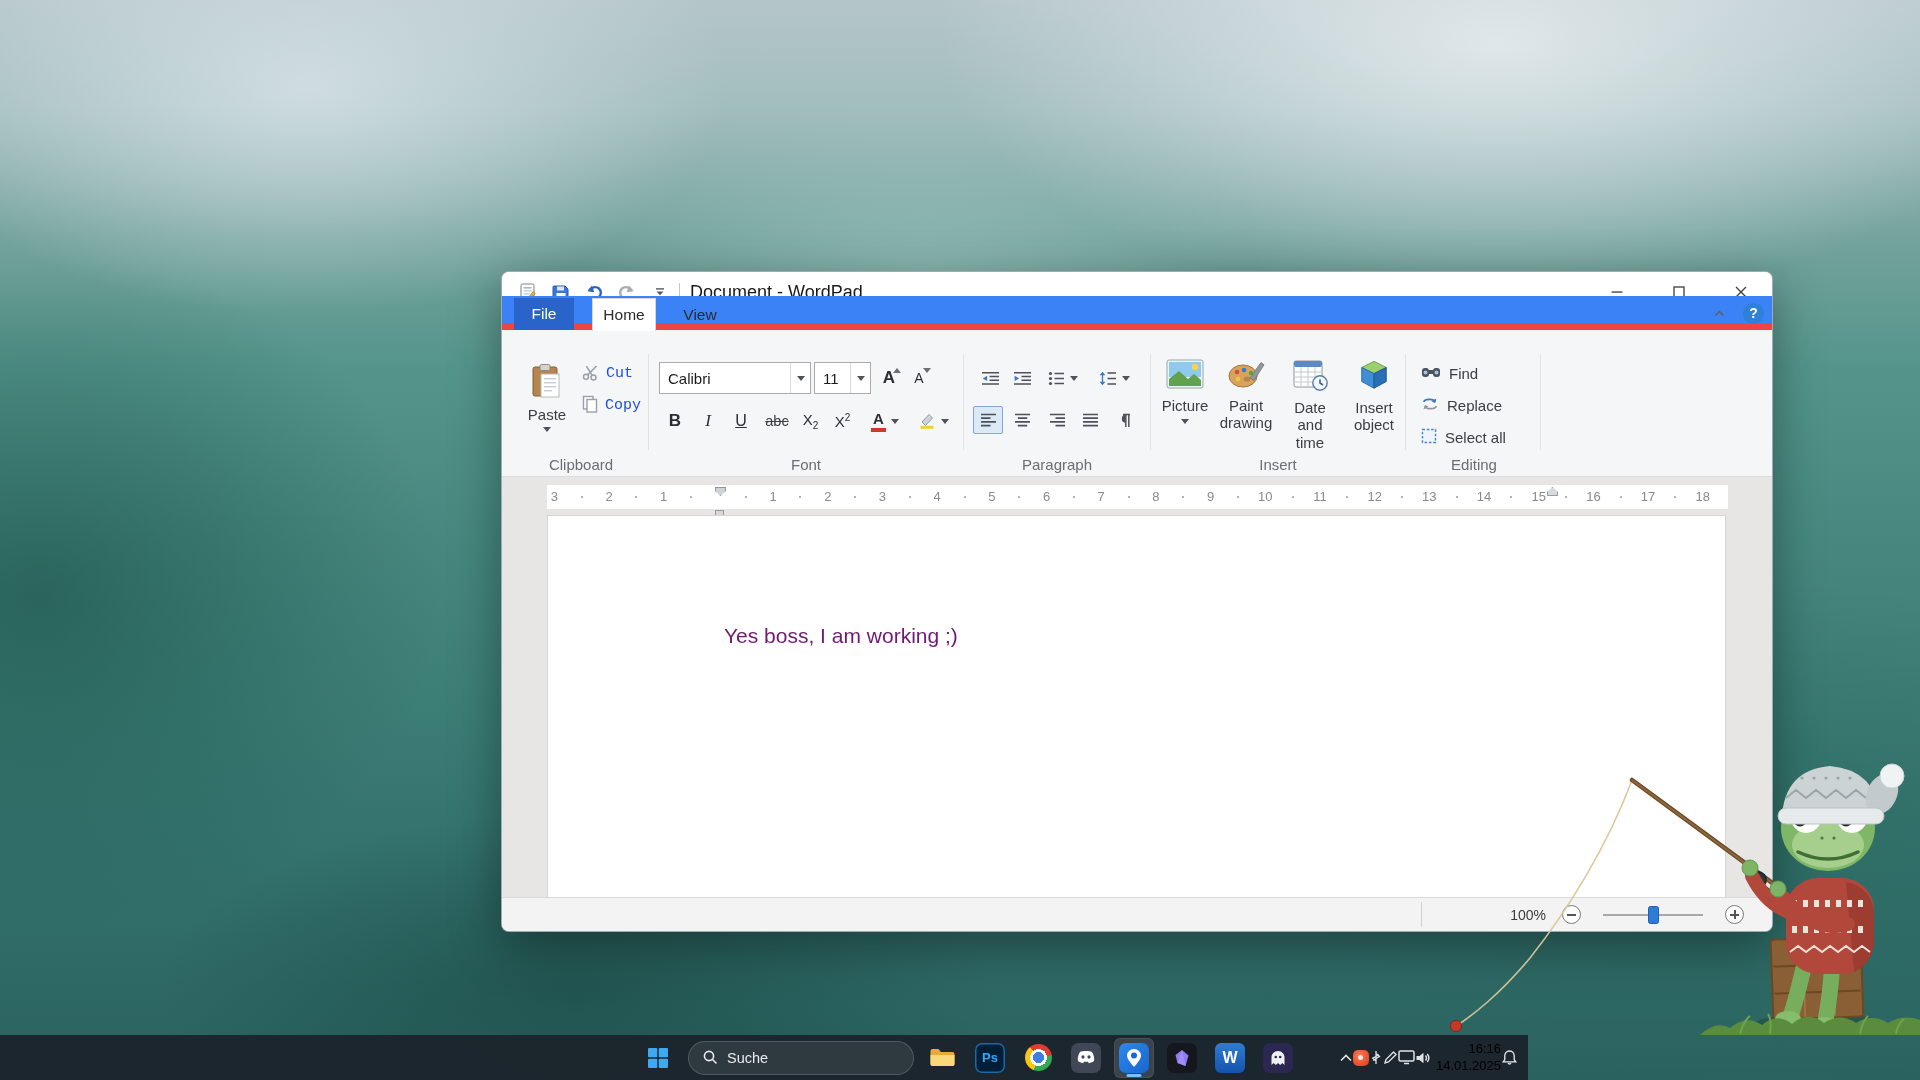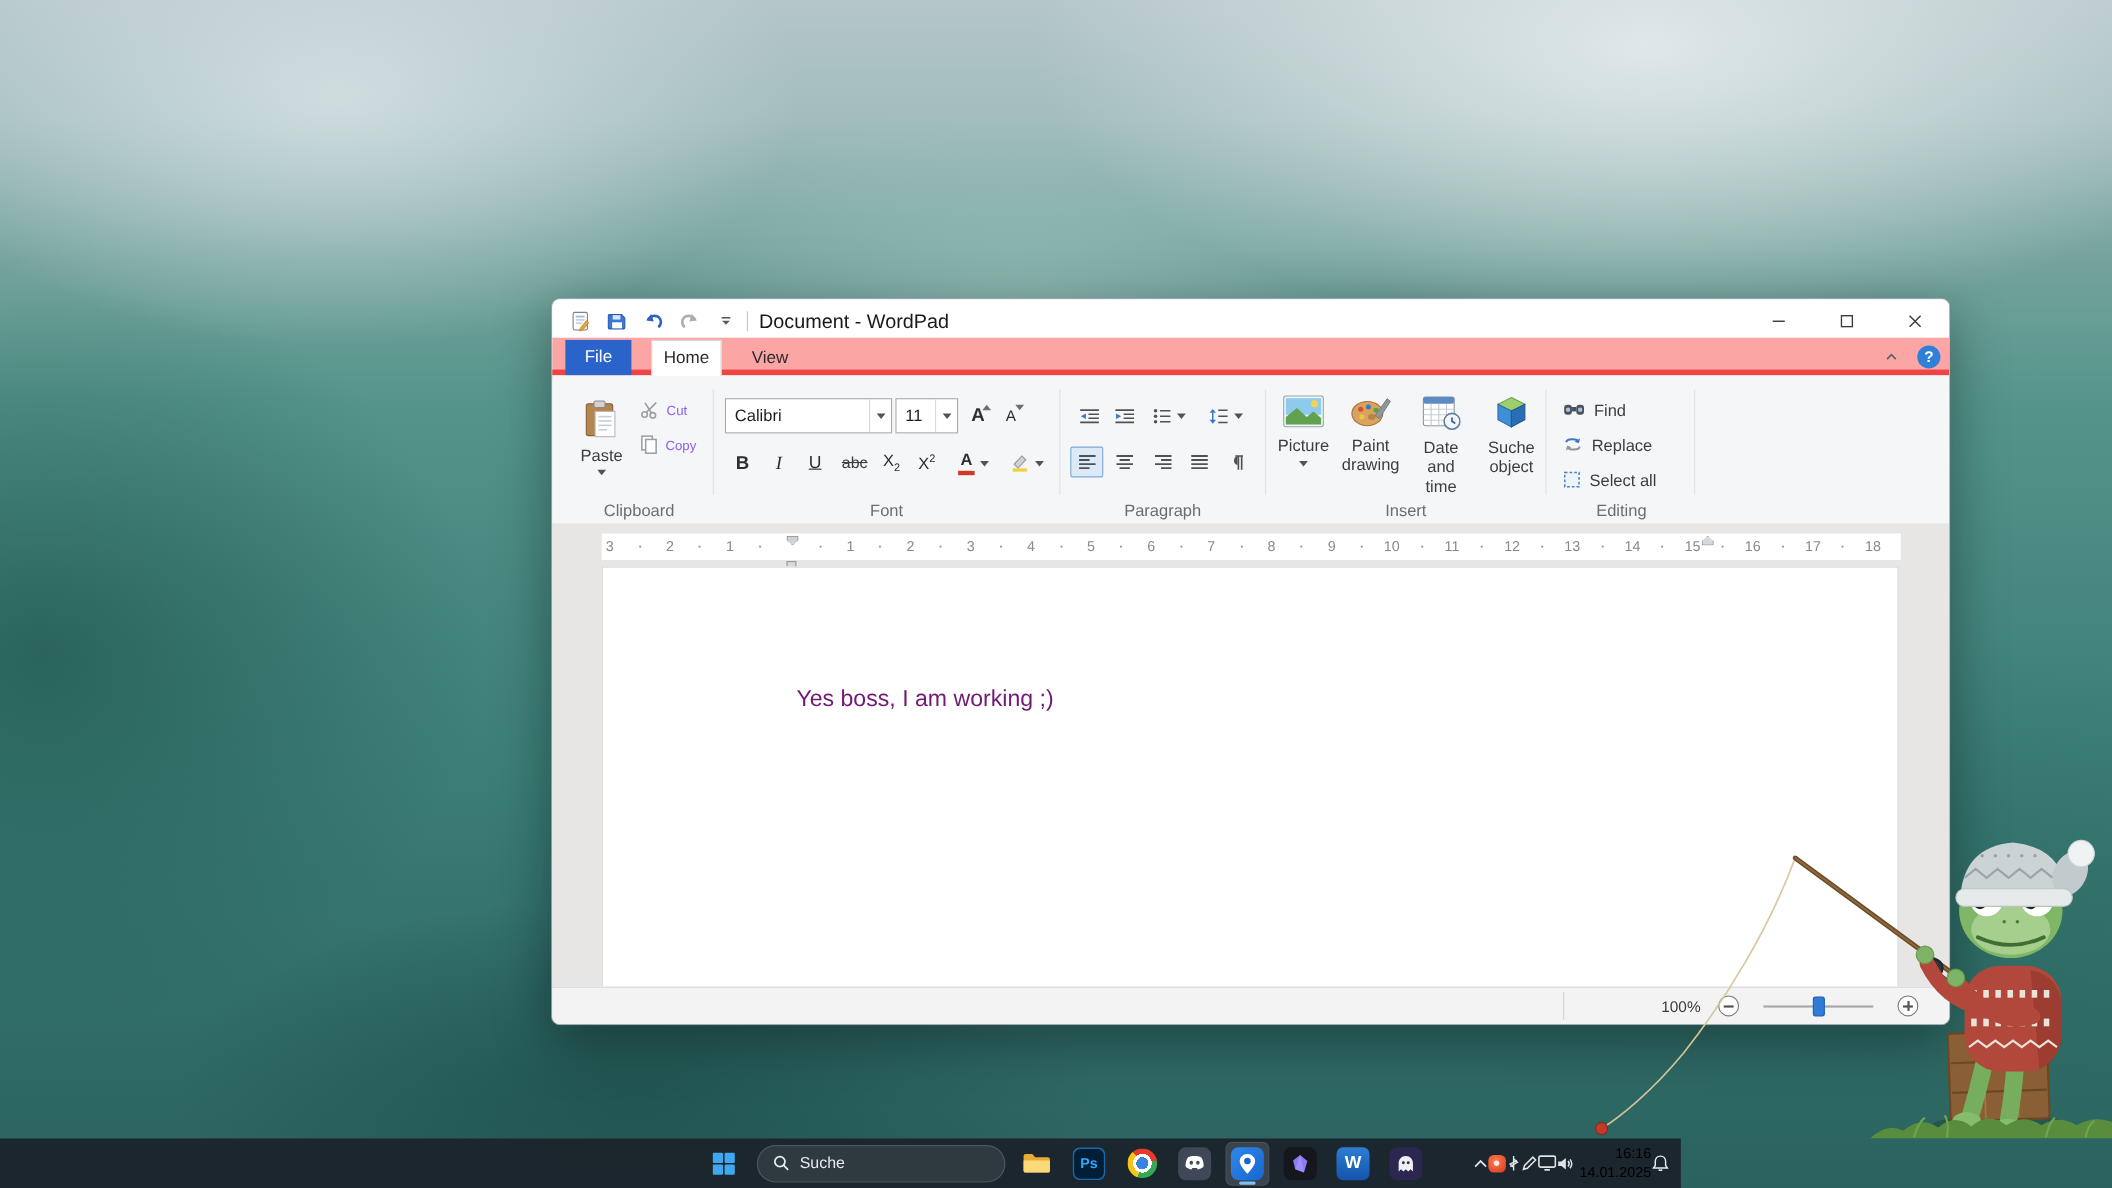--- a/index.html
+++ b/index.html
@@ -24,21 +24,21 @@
 
   .titlebar { position:absolute; top:0; left:0; right:0; height:40px; background:#fff; display:flex; align-items:center; }
   .qat { display:flex; align-items:center; gap:7px; padding-left:13px; }
   .qat button, .qat .appico { width:26px; height:26px; border:none; background:transparent; display:flex; align-items:center; justify-content:center; padding:0; }
   .tb-sep { width:1px; height:18px; background:#c6c6c6; margin:0 10px 0 6px; }
   .wtitle { font-size:18px; color:#191919; }
   .win-controls { margin-left:auto; display:flex; height:40px; }
   .win-controls button { width:62px; height:40px; border:none; background:transparent; display:flex; align-items:center; justify-content:center; }
 
   
-  .tabrow { position:absolute; top:35px; left:0; right:0; height:34px; background:#fca5a5; border-bottom:5px solid #ef4444; }
+  .tabrow { position:absolute; top:24px; left:0; right:0; height:34px; background:#3b82f6; border-bottom:7px solid #ef4444; }
   .tab { position:absolute; top:2px; height:33px; border:none; background:transparent; font-size:15.5px; color:#2b2b2b; text-align:center; }
   .tab-file { left:12px; width:60px; background:#2a63c9; color:#fff; height:32px; }
   .tab-home { left:90px; width:64px; background:#fff; border:1px solid #d5d5d5; border-bottom:none; }
   .tab-view { left:168px; width:60px; }
   .tabrow-right { position:absolute; right:8px; top:6px; display:flex; gap:12px; align-items:center; }
   .collapse-btn { width:24px; height:22px; border:none; background:transparent; display:flex; align-items:center; justify-content:center; }
   .help-btn { width:21px; height:21px; border-radius:50%; border:none; background:#2f80d8; color:#fff; font-size:14px; font-weight:bold; display:flex; align-items:center; justify-content:center; }
 
   
   .ribbon { position:absolute; top:74px; left:0; right:0; height:131px; background:#f5f6f7; border-bottom:1px solid #deddde; }
@@ -49,21 +49,21 @@
   button.rbtn { position:absolute; border:1px solid transparent; background:transparent; border-radius:2px;
     display:flex; align-items:center; justify-content:center; }
   button.rbtn.active { background:#dce9f7; border-color:#7da7d9; }
   .glyph { font-size:16px; color:#2b2f33; }
 
   
   .paste-btn { position:absolute; left:10px; top:10px; width:46px; height:104px; border:1px solid transparent; background:transparent;
     display:flex; flex-direction:column; align-items:center; gap:4px; padding-top:6px; }
   .paste-btn .lbl { font-size:15px; color:#3a3e42; }
   .small-row { position:absolute; left:68px; width:62px; height:26px; border:none; background:transparent; display:flex; align-items:center; gap:6px; }
-  .small-row .lbl { font-size:12px; color:#8b5cf6; }
+  .small-row .lbl { font-size:15px; color:#1d4ed8;font-family:Liberation Mono, monospace; }
 
   
   .combo { position:absolute; top:16px; height:32px; background:#fff; border:1px solid #ababab; display:flex; align-items:center; padding-left:8px; }
   .combo .val { font-size:15px; color:#1c1c1c; }
   .combo .carea { margin-left:auto; width:20px; height:100%; border-left:1px solid #d9d9d9; display:flex; align-items:center; justify-content:center; }
   .caret { width:0; height:0; border-left:4.5px solid transparent; border-right:4.5px solid transparent; border-top:5.5px solid #4f545a; }
 
   .afbtn { position:relative; }
   .afbtn .tri { position:absolute; top:5px; right:2px; width:0; height:0; border-left:4px solid transparent; border-right:4px solid transparent; }
   .tri.up { border-bottom:5px solid #6b7075; }
@@ -477,21 +477,21 @@
           <span class="lbl">Date and time</span>
         </button>
         <button class="bigbtn" style="left:191px">
           <span>
             <svg width="34" height="32" viewBox="0 0 34 34">
                 <path d="M17 2.5 L30 9 L17 15.5 L4 9 Z" fill="#9ccf6d" stroke="#6fa344"></path>
                 <path d="M4 9 V24 L17 31 V15.5 Z" fill="#3f8ed6" stroke="#2c6ba8"></path>
                 <path d="M30 9 V24 L17 31 V15.5 Z" fill="#2a6fb5" stroke="#1f568e"></path>
               </svg>
           </span>
-          <span class="lbl">Suche object</span>
+          <span class="lbl">Insert object</span>
         </button>
         <div class="grouplabel">Insert</div>
       </div>
 
       <div class="rgroup" style="left:907px;width:130px">
         <button class="edit-row" style="top:14px">
           <span>
             <svg width="20" height="16" viewBox="0 0 20 16">
                 <rect x="1" y="4" width="7" height="9" rx="3" fill="#4b5258"></rect>
                 <rect x="12" y="4" width="7" height="9" rx="3" fill="#4b5258"></rect>

